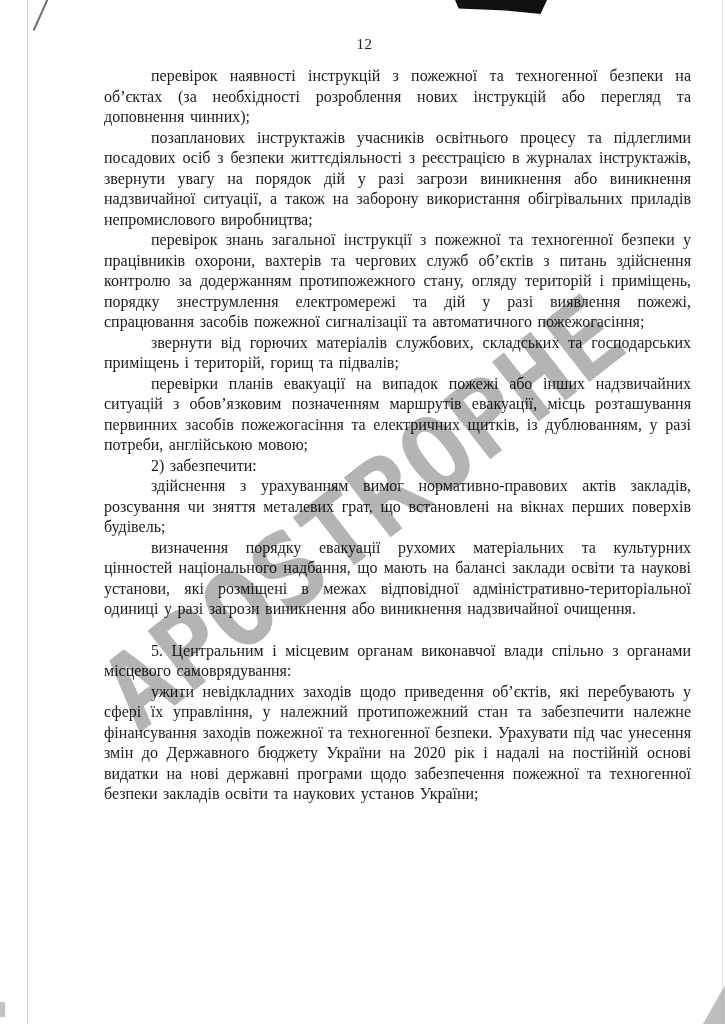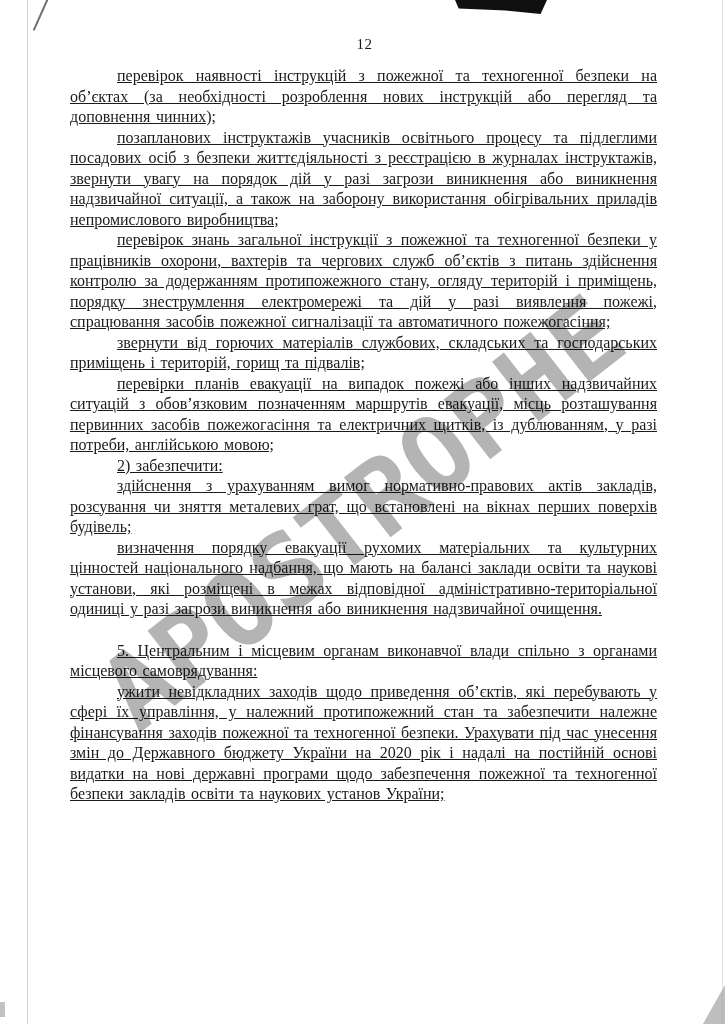--- a/index.html
+++ b/index.html
@@ -68,26 +68,25 @@
     top: 36px;
     left: 4px; right: 0;
     text-align: center;
     font-size: 15px;
     letter-spacing: .5px;
   }
 
   .content {
     position: absolute;
     top: 66px;
-    left: 70px;
+    left: 104px;
     width: 587px;
     font-size: 16px;
     line-height: 20.5px;
     text-align: justify;
-    text-decoration: underline;
   }
   .content p {
     margin: 0;
     text-indent: 47px;
     word-spacing: 1.5px;
   }
   .content p.section-gap {
     margin-top: 21px;
   }
 

